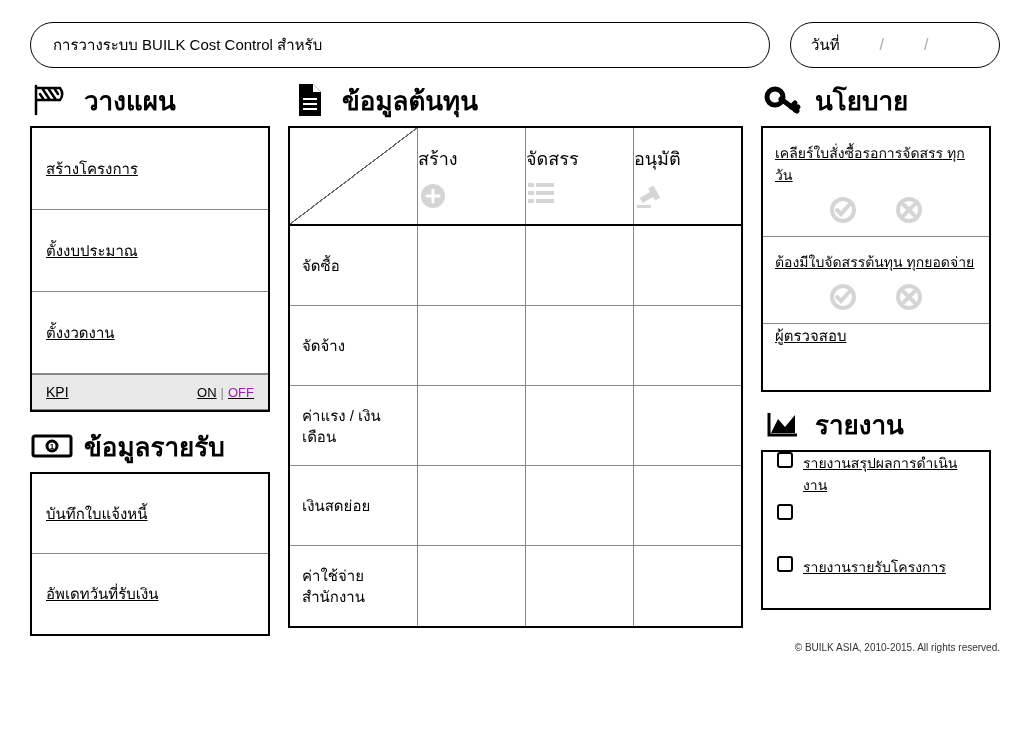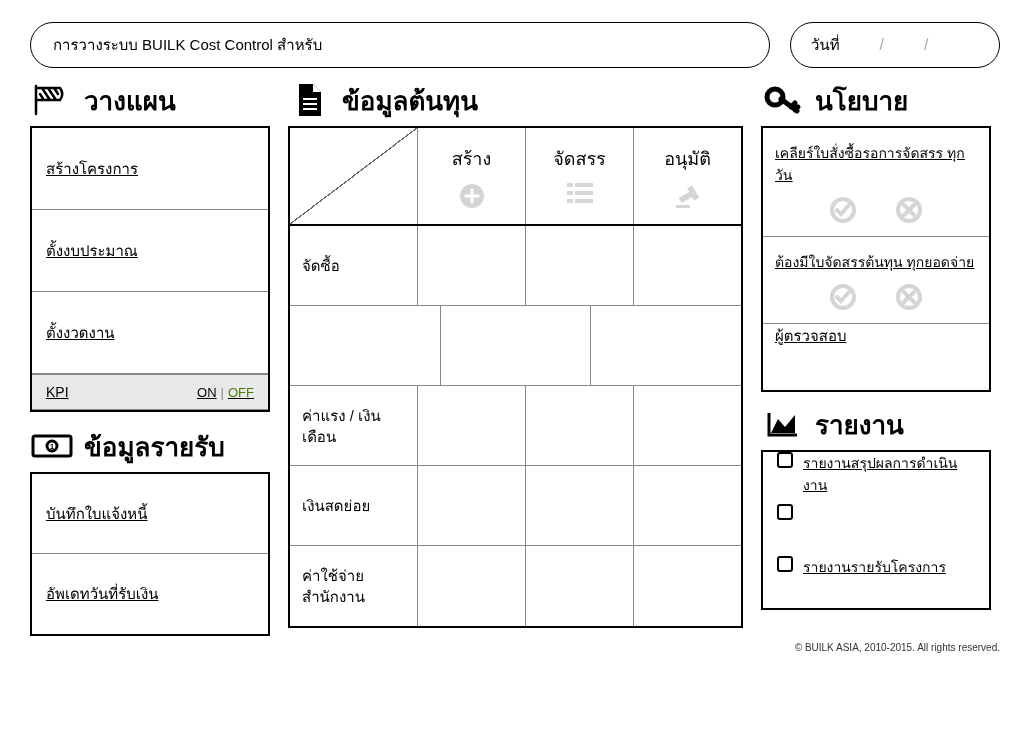--- a/index.html
+++ b/index.html
@@ -20,31 +20,31 @@
 .section-head .icon { width: 44px; height: 34px; display: flex; align-items: center; justify-content: center; }
 .section-head h2 { font-size: 26px; font-weight: 700; }
 
 .box { border: 2px solid #000; text-decoration: underline; }
 .cell { border-bottom: 1px solid #888; padding: 18px 14px; font-size: 15px; display: flex; align-items: center; height: 82px; }
 .cell:last-child { border-bottom: none; }
 
 .kpi-row { background: #e9e9e9; height: 36px; border-top: 1px solid #888; border-bottom: 1px solid #888; display: flex; align-items: center; padding: 0 14px; font-size: 14px; justify-content: space-between; }
 .kpi-toggle { font-size: 13px; }
 .kpi-toggle .div { color: #888; margin: 0 4px; }
-.kpi-toggle .off { color: #4d7c0f; }
+.kpi-toggle .off { color: #a21caf; }
 
 .receipts .cell { height: 80px; }
 .receipts-head { margin-top: 16px; }
 
 
 .cost-table { border: 2px solid #000; }
 .ct-header { display: flex; height: 98px; border-bottom: 2px solid #000; }
 .ct-corner { width: 128px; border-right: 1px solid #888; position: relative; }
 .ct-corner::after { content: ""; position: absolute; left: 0; top: 0; width: 100%; height: 100%; background: linear-gradient(to bottom right, transparent calc(50% - 0.6px), #666 calc(50% - 0.6px), #666 calc(50% + 0.6px), transparent calc(50% + 0.6px)); }
-.ct-hcell { flex: 1; border-right: 1px solid #888; display: flex; flex-direction: column; align-items: center; justify-content: center; gap: 8px; }
+.ct-hcell { flex: 1; border-right: 1px solid #888; display: flex; flex-direction: column; align-items: flex-start; justify-content: center; gap: 8px; }
 .ct-hcell:last-child { border-right: none; }
 .ct-hcell span { font-size: 18px; }
 .ct-hcell .hicon { width: 30px; height: 28px; color: #d5d5d5; }
 
 .ct-row { display: flex; height: 80px; border-bottom: 1px solid #888; }
 .ct-row:last-child { border-bottom: none; }
 .ct-rowlabel { width: 128px; border-right: 1px solid #888; display: flex; align-items: center; padding: 0 12px; font-size: 15px; line-height: 1.4; }
 .ct-cell { flex: 1; border-right: 1px solid #888; }
 .ct-cell:last-child { border-right: none; }
 
@@ -180,20 +180,21 @@
           </span>
         </div>
       </div>
       <div class="ct-row">
         <div class="ct-rowlabel">จัดซื้อ</div>
         <div class="ct-cell"></div>
         <div class="ct-cell"></div>
         <div class="ct-cell"></div>
       </div>
       <div class="ct-row">
+        <div class="ct-rowlabel">จัดจ้าง</div>
         <div class="ct-cell"></div>
         <div class="ct-cell"></div>
         <div class="ct-cell"></div>
       </div>
       <div class="ct-row">
         <div class="ct-rowlabel">ค่าแรง / เงินเดือน</div>
         <div class="ct-cell"></div>
         <div class="ct-cell"></div>
         <div class="ct-cell"></div>
       </div>

